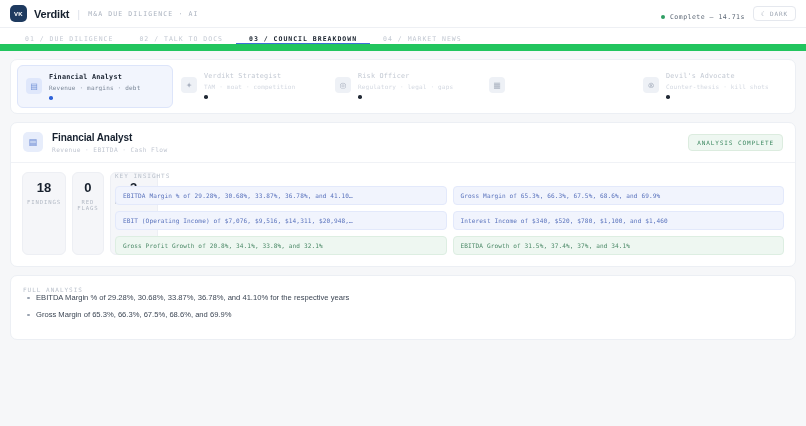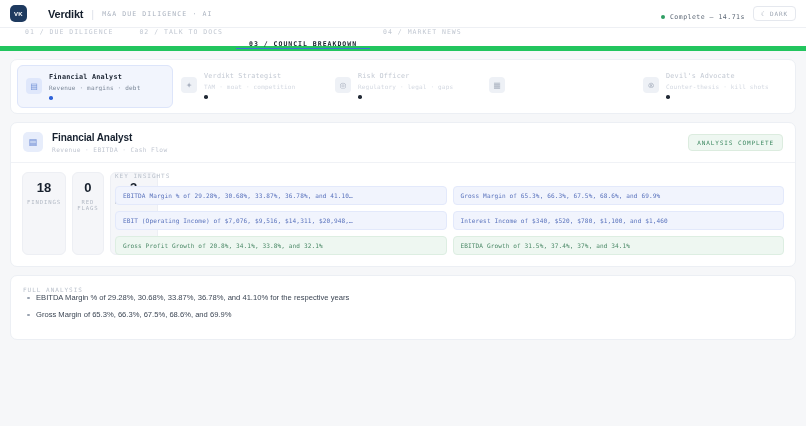--- a/index.html
+++ b/index.html
@@ -21,21 +21,21 @@
   }
   .logo-mark {
     width: 17px; height: 17px; border-radius: 5px;
     background: #1e3a5f;
     display: flex; align-items: center; justify-content: center;
     color: #fff; font-size: 6px; font-weight: 700; letter-spacing: .3px;
     flex: 0 0 auto;
   }
   .brand {
     font-size: 11px; font-weight: 700; color: #16202e;
-    margin-left: 21px; letter-spacing: -.2px;
+    margin-left: 7px; letter-spacing: -.2px;
   }
   .brand-sep { color: #dfe3ea; margin: 0 8px; font-size: 11px; }
   .brand-sub {
     font-family: "DejaVu Sans Mono", monospace;
     font-size: 6.5px; color: #aab2bf; letter-spacing: 1.1px;
   }
   .topbar-right { margin-left: auto; display: flex; align-items: flex-end; gap: 8px; }
   .status {
     display: flex; align-items: center; gap: 5px;
     font-family: "DejaVu Sans Mono", monospace;
@@ -45,22 +45,22 @@
   .dark-btn {
     font-family: "DejaVu Sans Mono", monospace;
     font-size: 6px; color: #9aa3b0; letter-spacing: .9px;
     border: 1px solid #e5e8ee; border-radius: 4px;
     padding: 3px 7px; background: #fff;
   }
 
   
   .tabs {
     height: 23px; background: #ffffff;
-    display: flex; align-items: flex-start;
-    padding: 0 12px; border-bottom: 5px solid #22c55e;
+    display: flex; align-items: flex-end;
+    padding: 0 12px; border-bottom: 7px solid #22c55e;
     flex: 0 0 auto;
   }
   .tab {
     display: flex; align-items: center;
     font-family: "DejaVu Sans Mono", monospace;
     font-size: 6.5px; letter-spacing: 1px;
     color: #c2c8d2; padding: 0 13px;
     border-bottom: 1.5px solid transparent;
   }
   .tab.active { color: #17202c; font-weight: 700; border-bottom-color: #3f6fd8; margin-top: 12px; }

